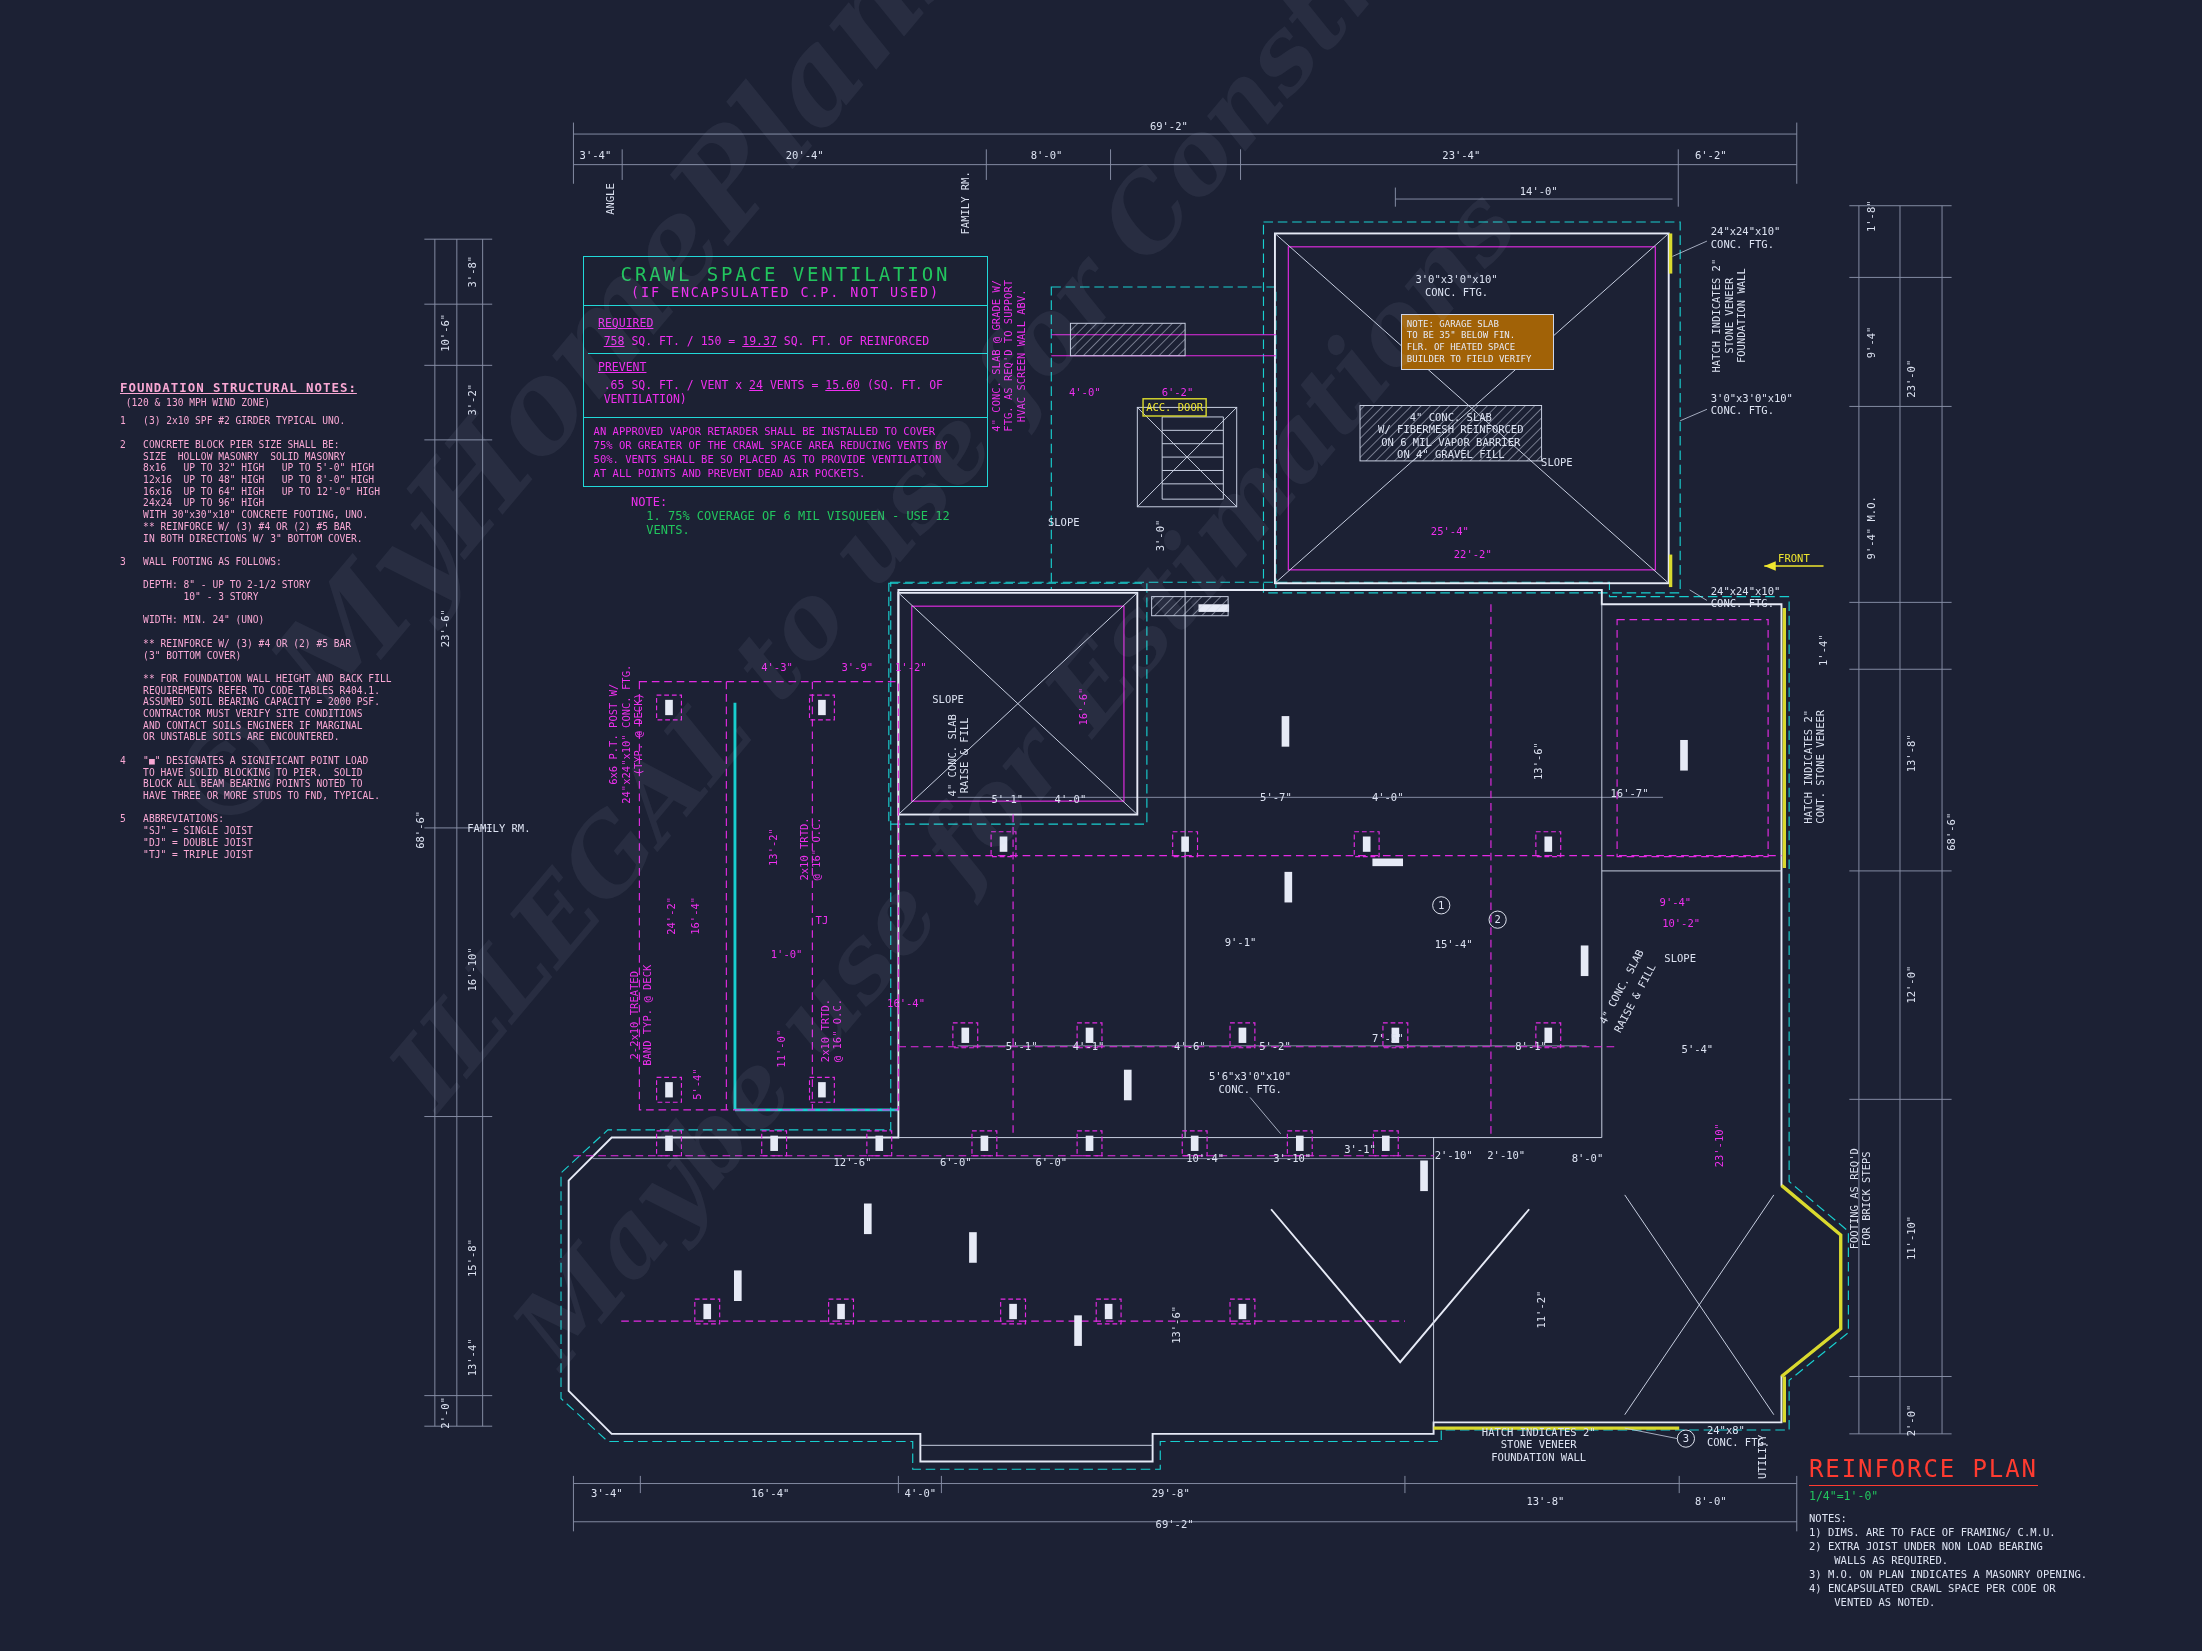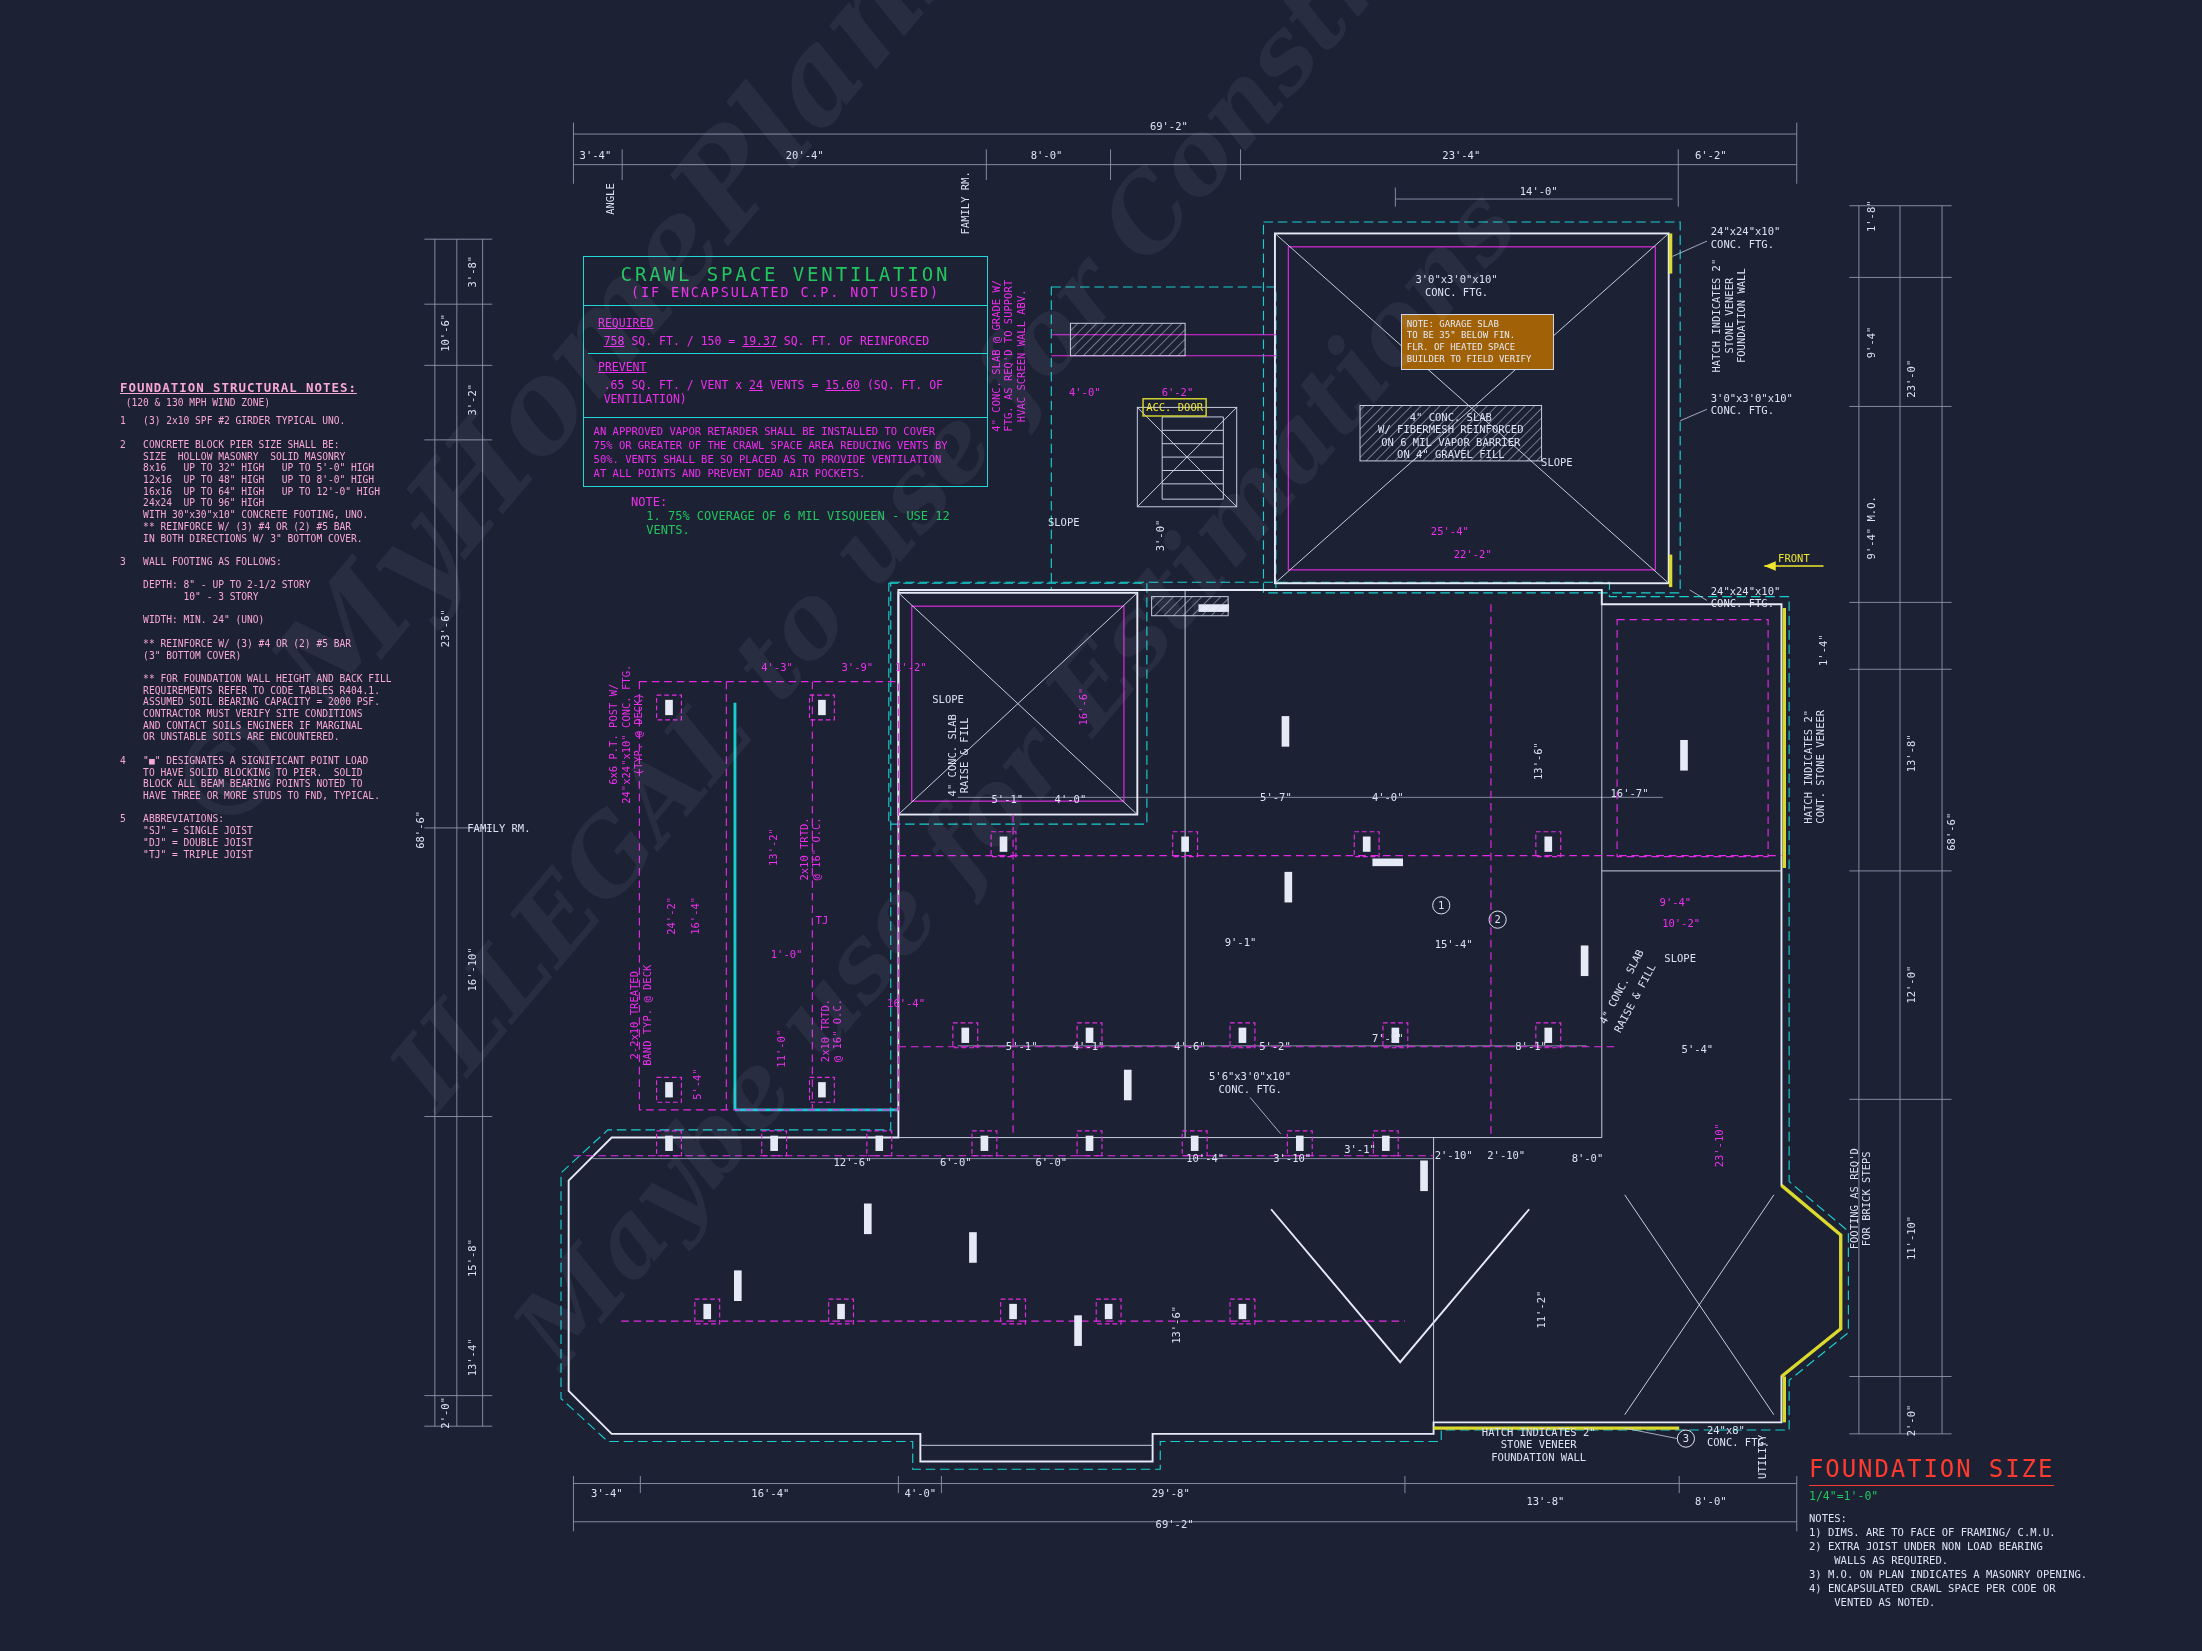--- a/index.html
+++ b/index.html
@@ -483,21 +483,21 @@
   </div>
 
   <div class="overlay garage-note">
     <pre>NOTE: GARAGE SLAB
 TO BE 35" BELOW FIN.
 FLR. OF HEATED SPACE
 BUILDER TO FIELD VERIFY</pre>
   </div>
 
   <div class="overlay title-block">
-    <div class="fp-title r">FOUNDATION SIZE</div>
+    <div class="fp-title r">REINFORCE PLAN</div>
     <div class="fp-scale c">1/4"=1'-0"</div>
     <pre class="fp-notes">NOTES:
 1) DIMS. ARE TO FACE OF FRAMING/ C.M.U.
 2) EXTRA JOIST UNDER NON LOAD BEARING
     WALLS AS REQUIRED.
 3) M.O. ON PLAN INDICATES A MASONRY OPENING.
 4) ENCAPSULATED CRAWL SPACE PER CODE OR
     VENTED AS NOTED.</pre>
   </div>
 

